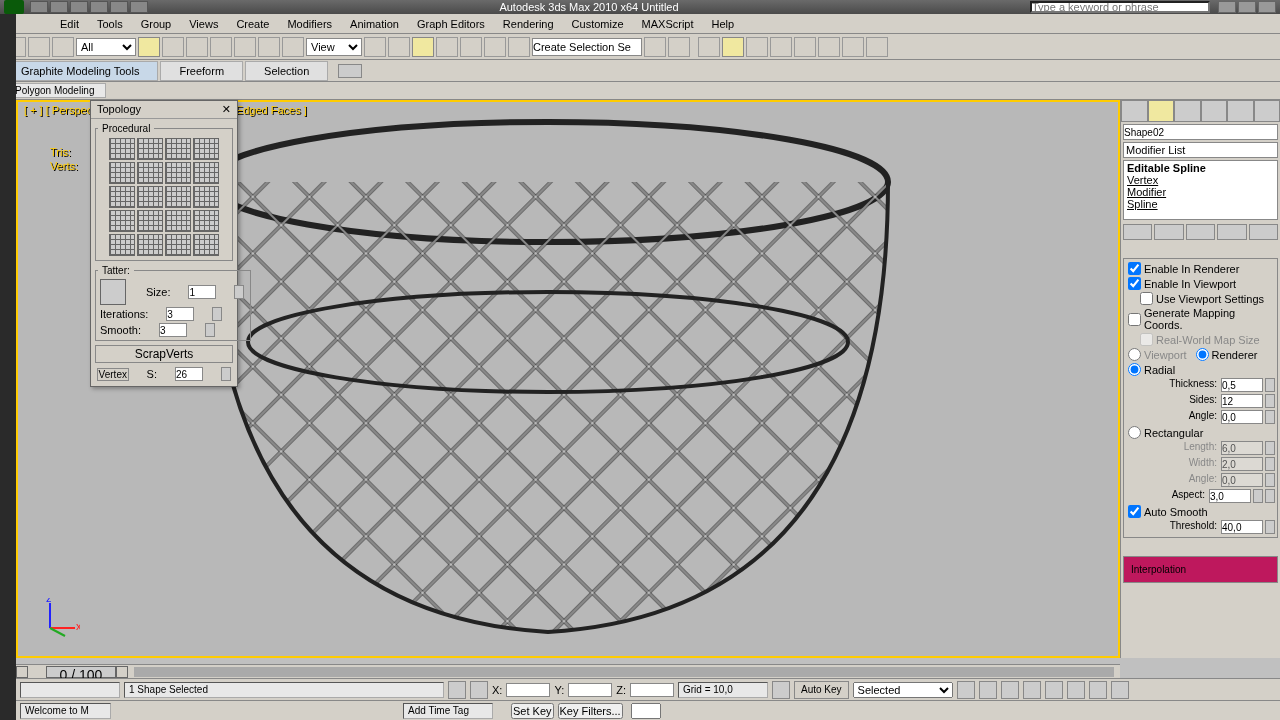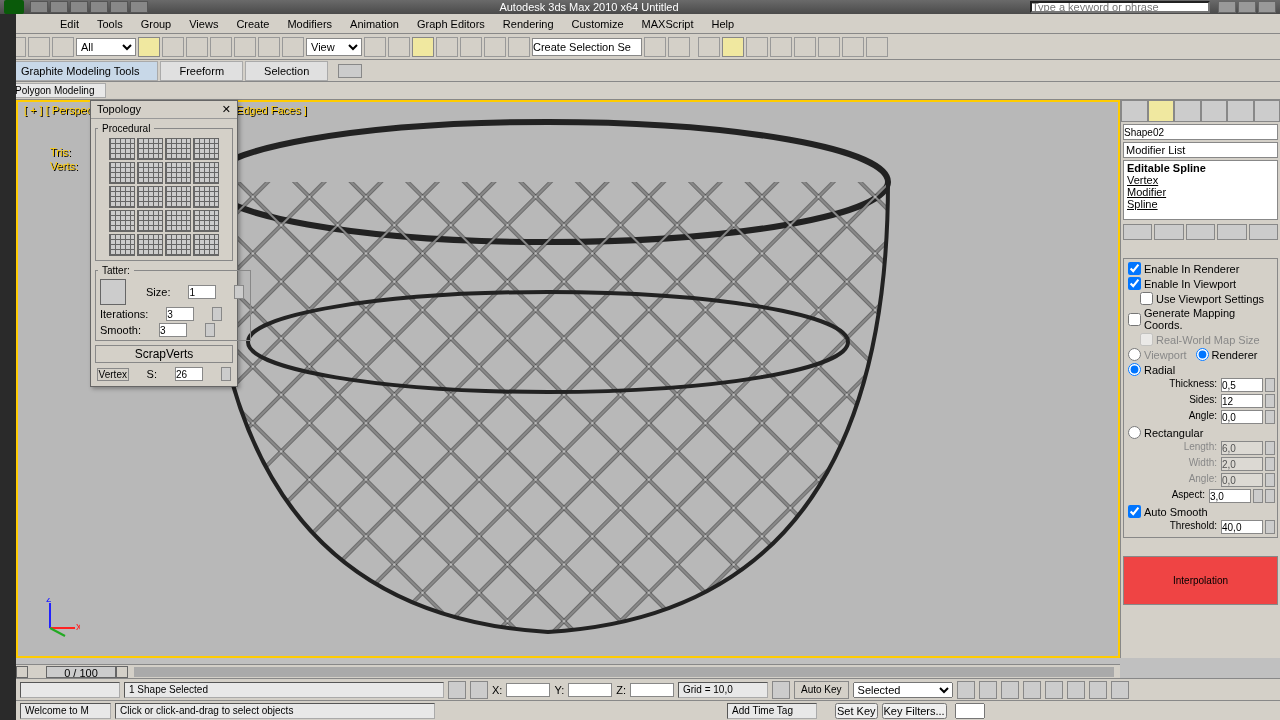--- a/index.html
+++ b/index.html
@@ -73,26 +73,26 @@
 .cmdpanel .stack .sub { padding-left: 2px; text-decoration: underline; }
 .cmdpanel .stackbtns { display: flex; gap: 2px; margin: 2px; }
 .cmdpanel .stackbtns div { flex: 1; height: 16px; border: 1px solid #888; background: #ccc; }
 .cmdpanel .rollout { margin: 16px 2px; border: 1px solid #888; padding: 2px; background: #d4d0c8; }
 .cmdpanel .prow { display: flex; align-items: flex-start; padding: 1px 0; gap: 2px; }
 .cmdpanel .prow label { flex: 1; text-align: right; padding-right: 2px; font-size: 10px; }
 .cmdpanel .prow input.val { width: 42px; height: 14px; font-size: 10px; border: 1px solid #888; }
 .cmdpanel .prow .sp { width: 10px; height: 14px; border: 1px solid #888; background: #ccc; }
 .cmdpanel .chk { display: flex; align-items: center; gap: 3px; padding: 1px 2px; font-size: 10px; }
 .cmdpanel .radio { display: flex; align-items: center; gap: 3px; padding: 1px 2px; font-size: 10px; }
-.cmdpanel .rolluphdr { text-align: center; background: #ef4444; border: 1px solid #888; padding: 18px; font-size: 10px; margin: 2px; }
+.cmdpanel .rolluphdr { background: #be185d; border: 1px solid #888; padding: 7px; font-size: 10px; margin: 2px; }
 .cmdpanel .disabled { color: #888; }
 
 
 .timeline { position: absolute; bottom: 42px; left: 16px; right: 160px; height: 14px; background: #d4d0c8; display: flex; align-items: center; border-top: 1px solid #888; }
-.timeline .slider { width: 70px; height: 12px; background: #ccc; border: 1px solid #666; text-align: center; font-size: 11px; margin-left: 18px; }
+.timeline .slider { width: 70px; height: 12px; background: #ccc; border: 1px solid #666; text-align: center; font-size: 14px; margin-left: 18px; }
 .timeline .track { flex: 1; height: 10px; background: #aaa; margin: 0 6px; }
 
 
 .status1 { position: absolute; bottom: 20px; left: 16px; right: 0; height: 22px; background: #d4d0c8; display: flex; align-items: center; border-top: 1px solid #888; gap: 4px; padding: 0 4px; }
 .status1 .box { height: 16px; border: 1px inset #aaa; background: #e8e8e8; padding: 1px 4px; font-size: 10px; display: flex; align-items: center; }
 .status1 input.coord { width: 44px; height: 14px; border: 1px solid #888; font-size: 10px; }
 .status1 button { height: 18px; font-size: 10px; background: #d4d0c8; border: 1px solid #888; padding: 0 6px; }
 .status1 .navbtn { width: 18px; height: 18px; border: 1px solid #888; background: #ccc; }
 
 .status2 { position: absolute; bottom: 0; left: 16px; right: 0; height: 20px; background: #d4d0c8; display: flex; align-items: center; border-top: 1px solid #888; gap: 4px; padding: 0 4px; }
@@ -440,21 +440,20 @@
     <div class="navbtn"></div>
     <div class="navbtn"></div>
     <div class="navbtn"></div>
   <div class="navbtn"></div>
     <div class="navbtn"></div>
     <div class="navbtn"></div>
 </div>
 
 <div class="status2">
   <div class="box" style="width:91px">Welcome to M</div>
-  <div class="box" style="width:320px">Click or click-and-drag to select objects</div>
   <div style="flex:0 0 280px"></div>
   <div class="navbtn"></div>
   <div class="box" style="width:90px">Add Time Tag</div>
   <div style="flex:0 0 10px"></div>
   <button>Set Key</button>
   <button>Key Filters...</button>
   <div class="navbtn"></div>
   <input class="coord" style="width: 30px;">
   <div class="navbtn"></div>
     <div class="navbtn"></div>

